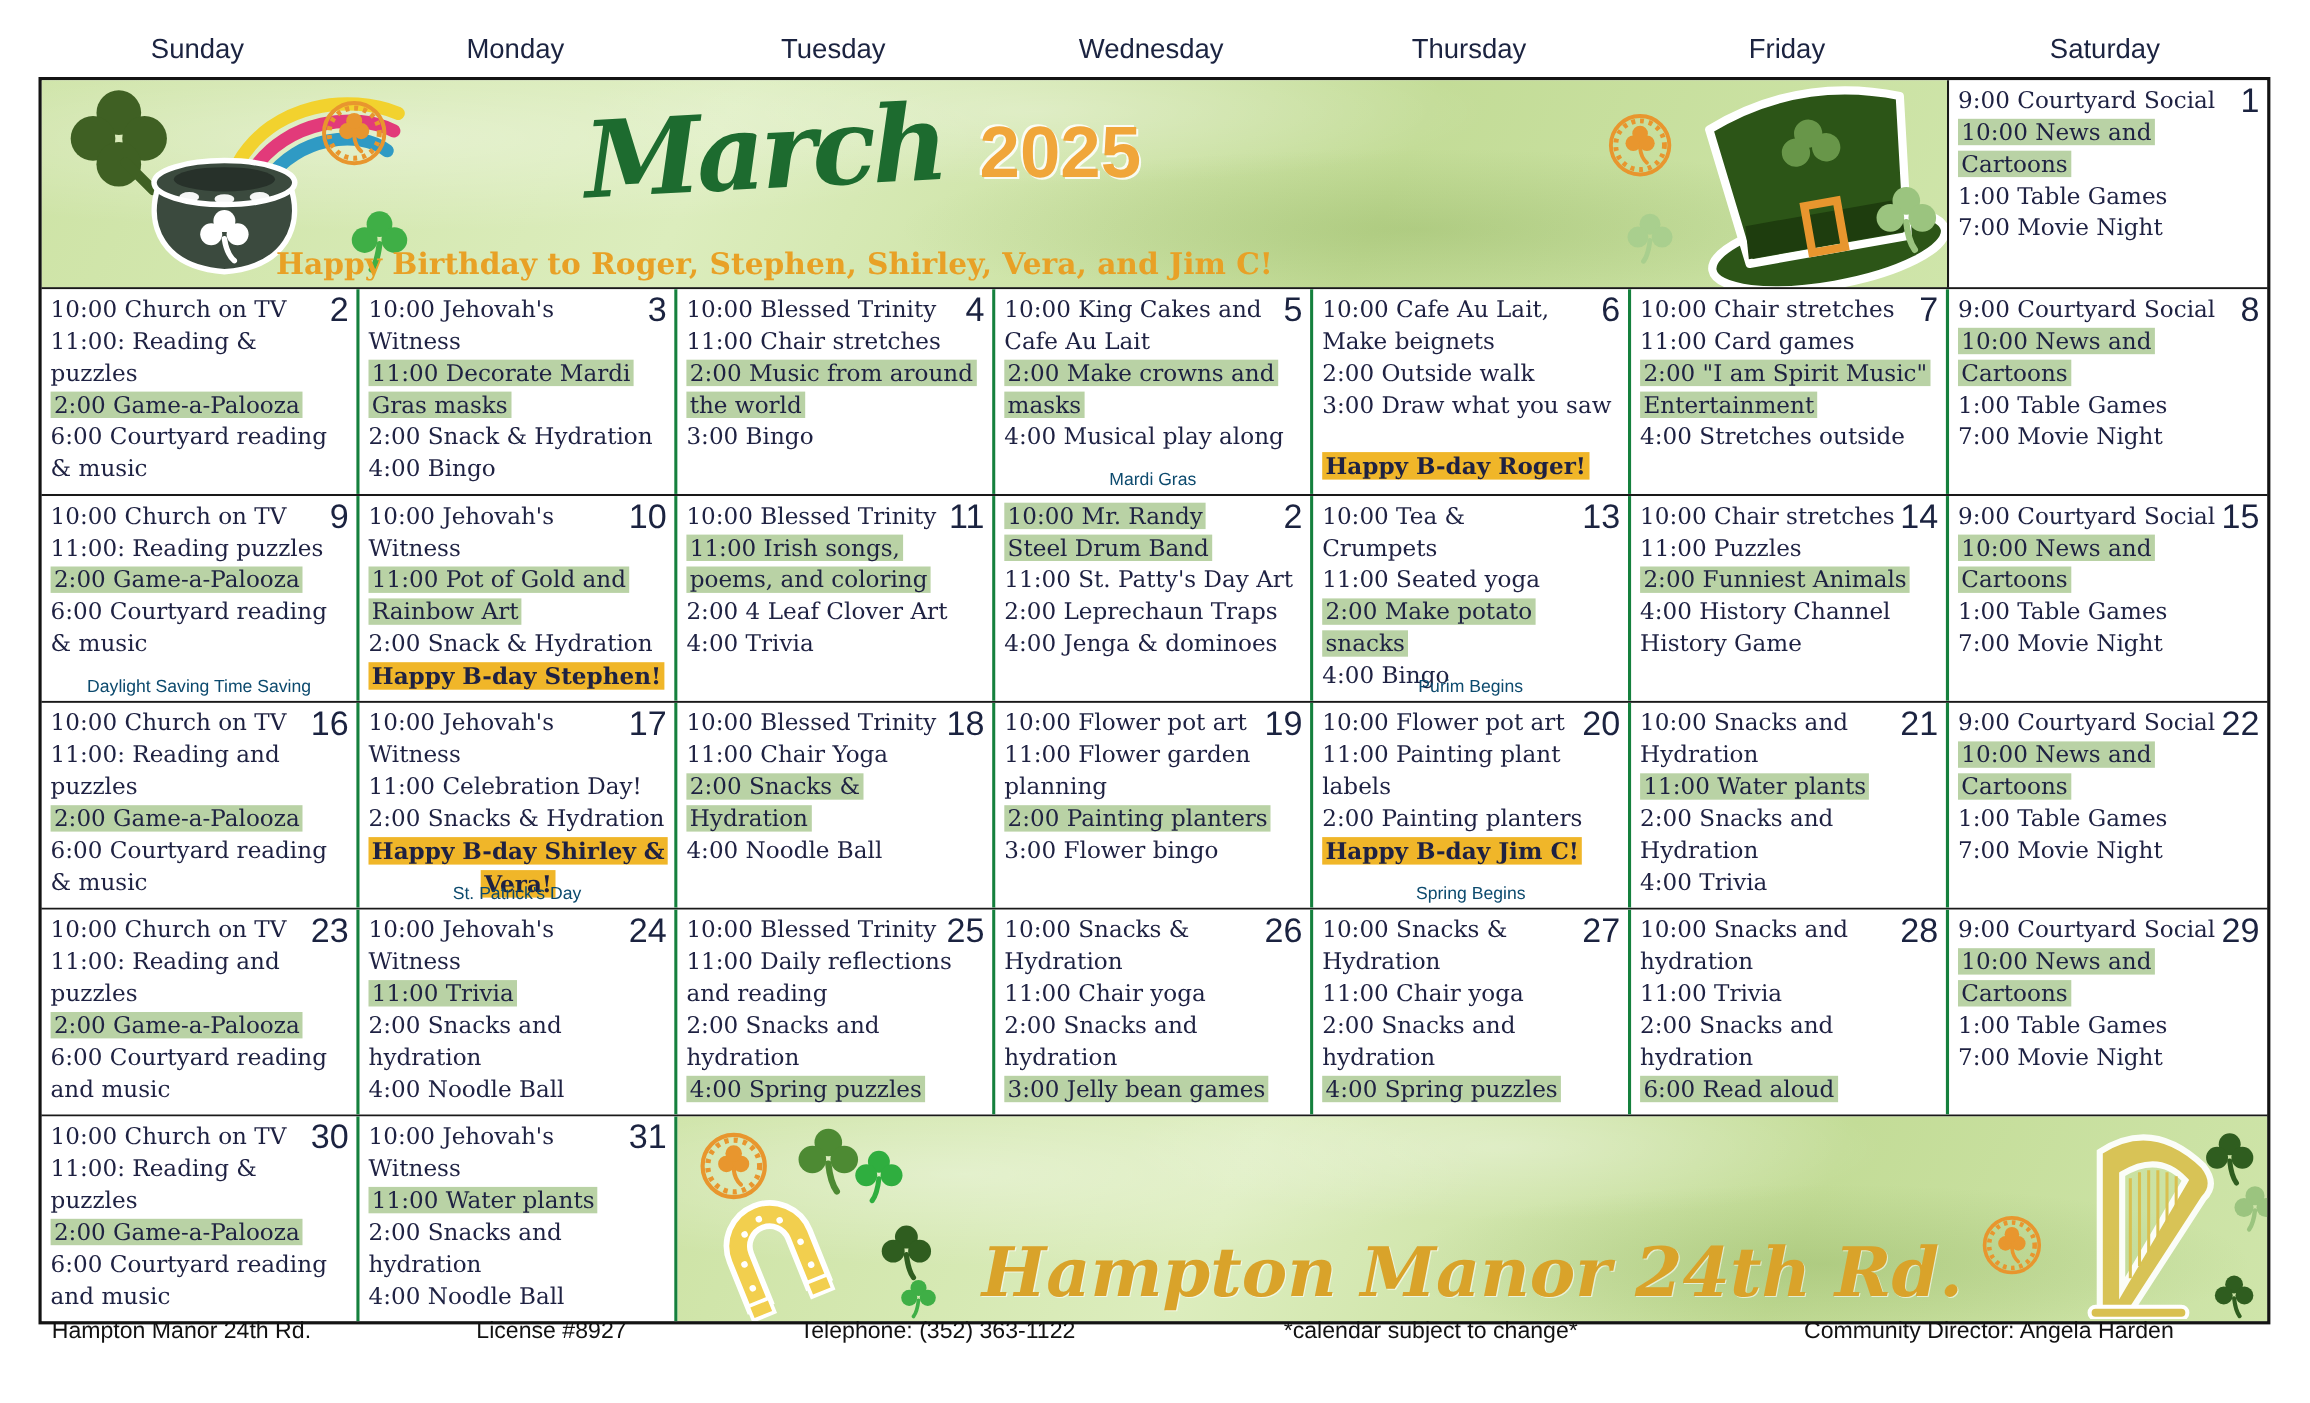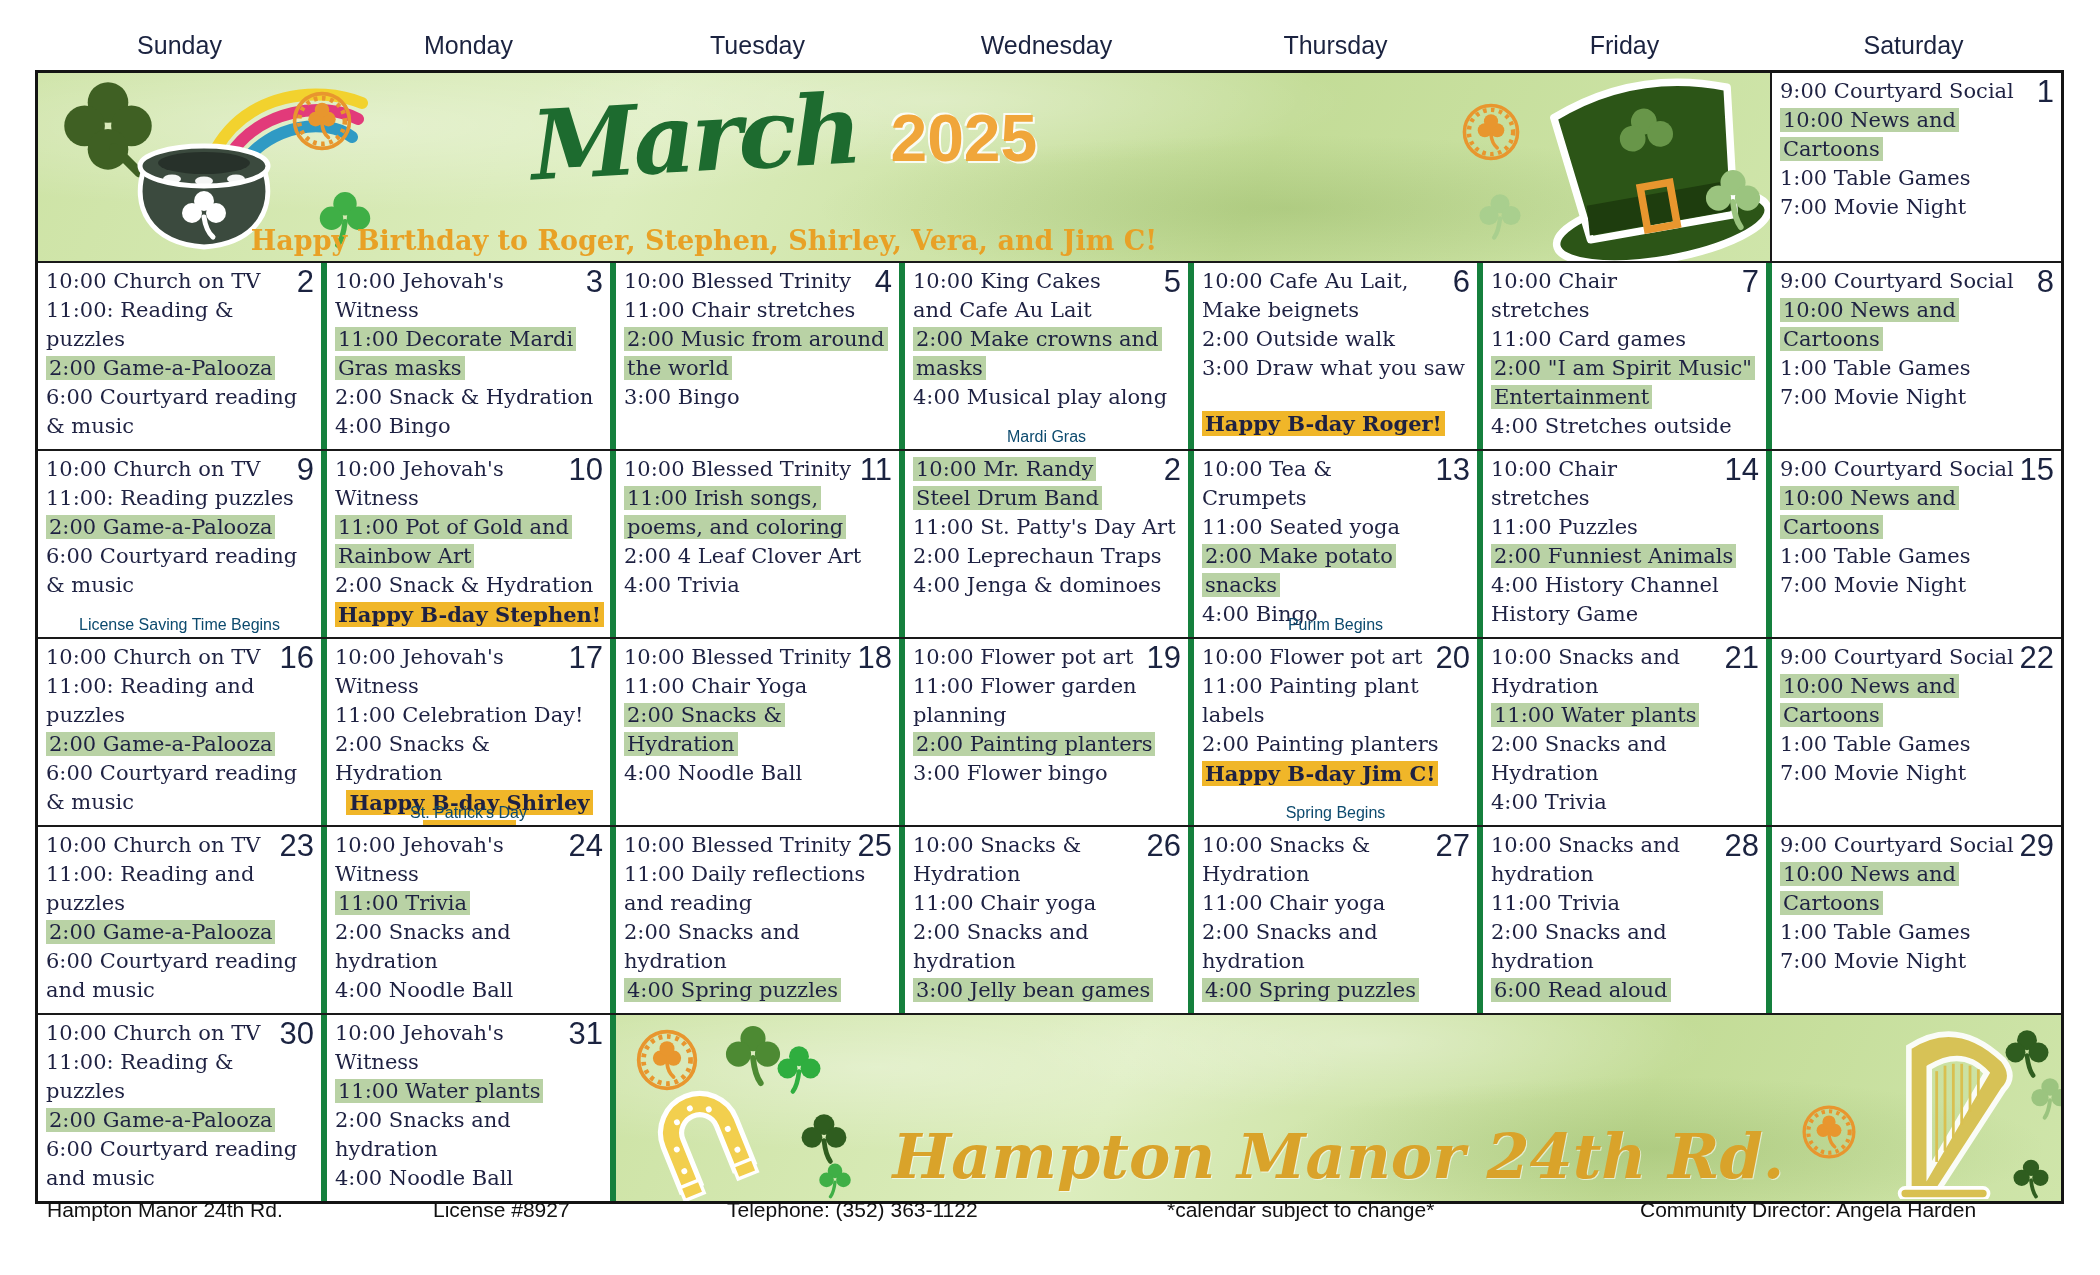--- a/index.html
+++ b/index.html
@@ -9,21 +9,21 @@
   
   #weekdayRow{position:absolute;left:35px;top:24px;width:2023px;height:40px;
               display:grid;grid-template-columns:repeat(7,1fr);}
   .weekday{text-align:center;font-size:25px;color:#1b2340;align-self:end;padding-bottom:4px;}
 
   
   #cal{position:absolute;left:35px;top:70px;width:2023px;border:3px solid #141414;background:#fff;}
   .week-row{display:grid;grid-template-columns:repeat(7,1fr);height:186px;border-bottom:2px solid #191919;}
   .week-row.first{height:188px;}
   .week-row:last-child{border-bottom:none;}
-  .cell{position:relative;border-right:6px solid #15803d;padding:4px 6px 4px 8px;overflow:hidden;background:#fff;}
+  .cell{position:relative;border-right:3px solid #15803d;padding:4px 6px 4px 8px;overflow:hidden;background:#fff;}
   .week-row>*:last-child{border-right:none;}
 
   .day-num{position:absolute;top:3px;right:7px;font-size:31px;line-height:1;color:#1b2340;}
   .events{font-family:"DejaVu Serif","Liberation Serif",serif;font-size:21px;line-height:29px;color:#1e2142;}
   .event:first-child{padding-right:38px;}
   .event.center{text-align:center;padding-right:0;}
   .event.gap{margin-top:26px;}
   .hl{padding:0 3px;box-decoration-break:clone;-webkit-box-decoration-break:clone;}
   .hl-green{background:var(--green-hl,#b9d2a5);}
   .hl-gold{background:var(--gold-hl,#f0b629);font-weight:bold;}
@@ -266,21 +266,21 @@
       </div>
       <div class="week-row">
         <div class="cell">
           <div class="events">
             <div class="event">10:00 Church on TV</div>
             <div class="event">11:00: Reading puzzles</div>
             <div class="event"><span class="hl hl-green">2:00 Game-a-Palooza</span></div>
             <div class="event">6:00 Courtyard reading &amp; music</div>
           </div>
           <div class="day-num">9</div>
-          <div class="cell-note">License Saving Time Begins</div>
+          <div class="cell-note">Daylight Saving Time Saving</div>
         </div>
         <div class="cell">
           <div class="events">
             <div class="event">10:00 Jehovah's Witness</div>
             <div class="event"><span class="hl hl-green">11:00 Pot of Gold and Rainbow Art</span></div>
             <div class="event">2:00 Snack &amp; Hydration</div>
             <div class="event"><span class="hl hl-gold">Happy B-day Stephen!</span></div>
           </div>
           <div class="day-num">10</div>
         </div>

